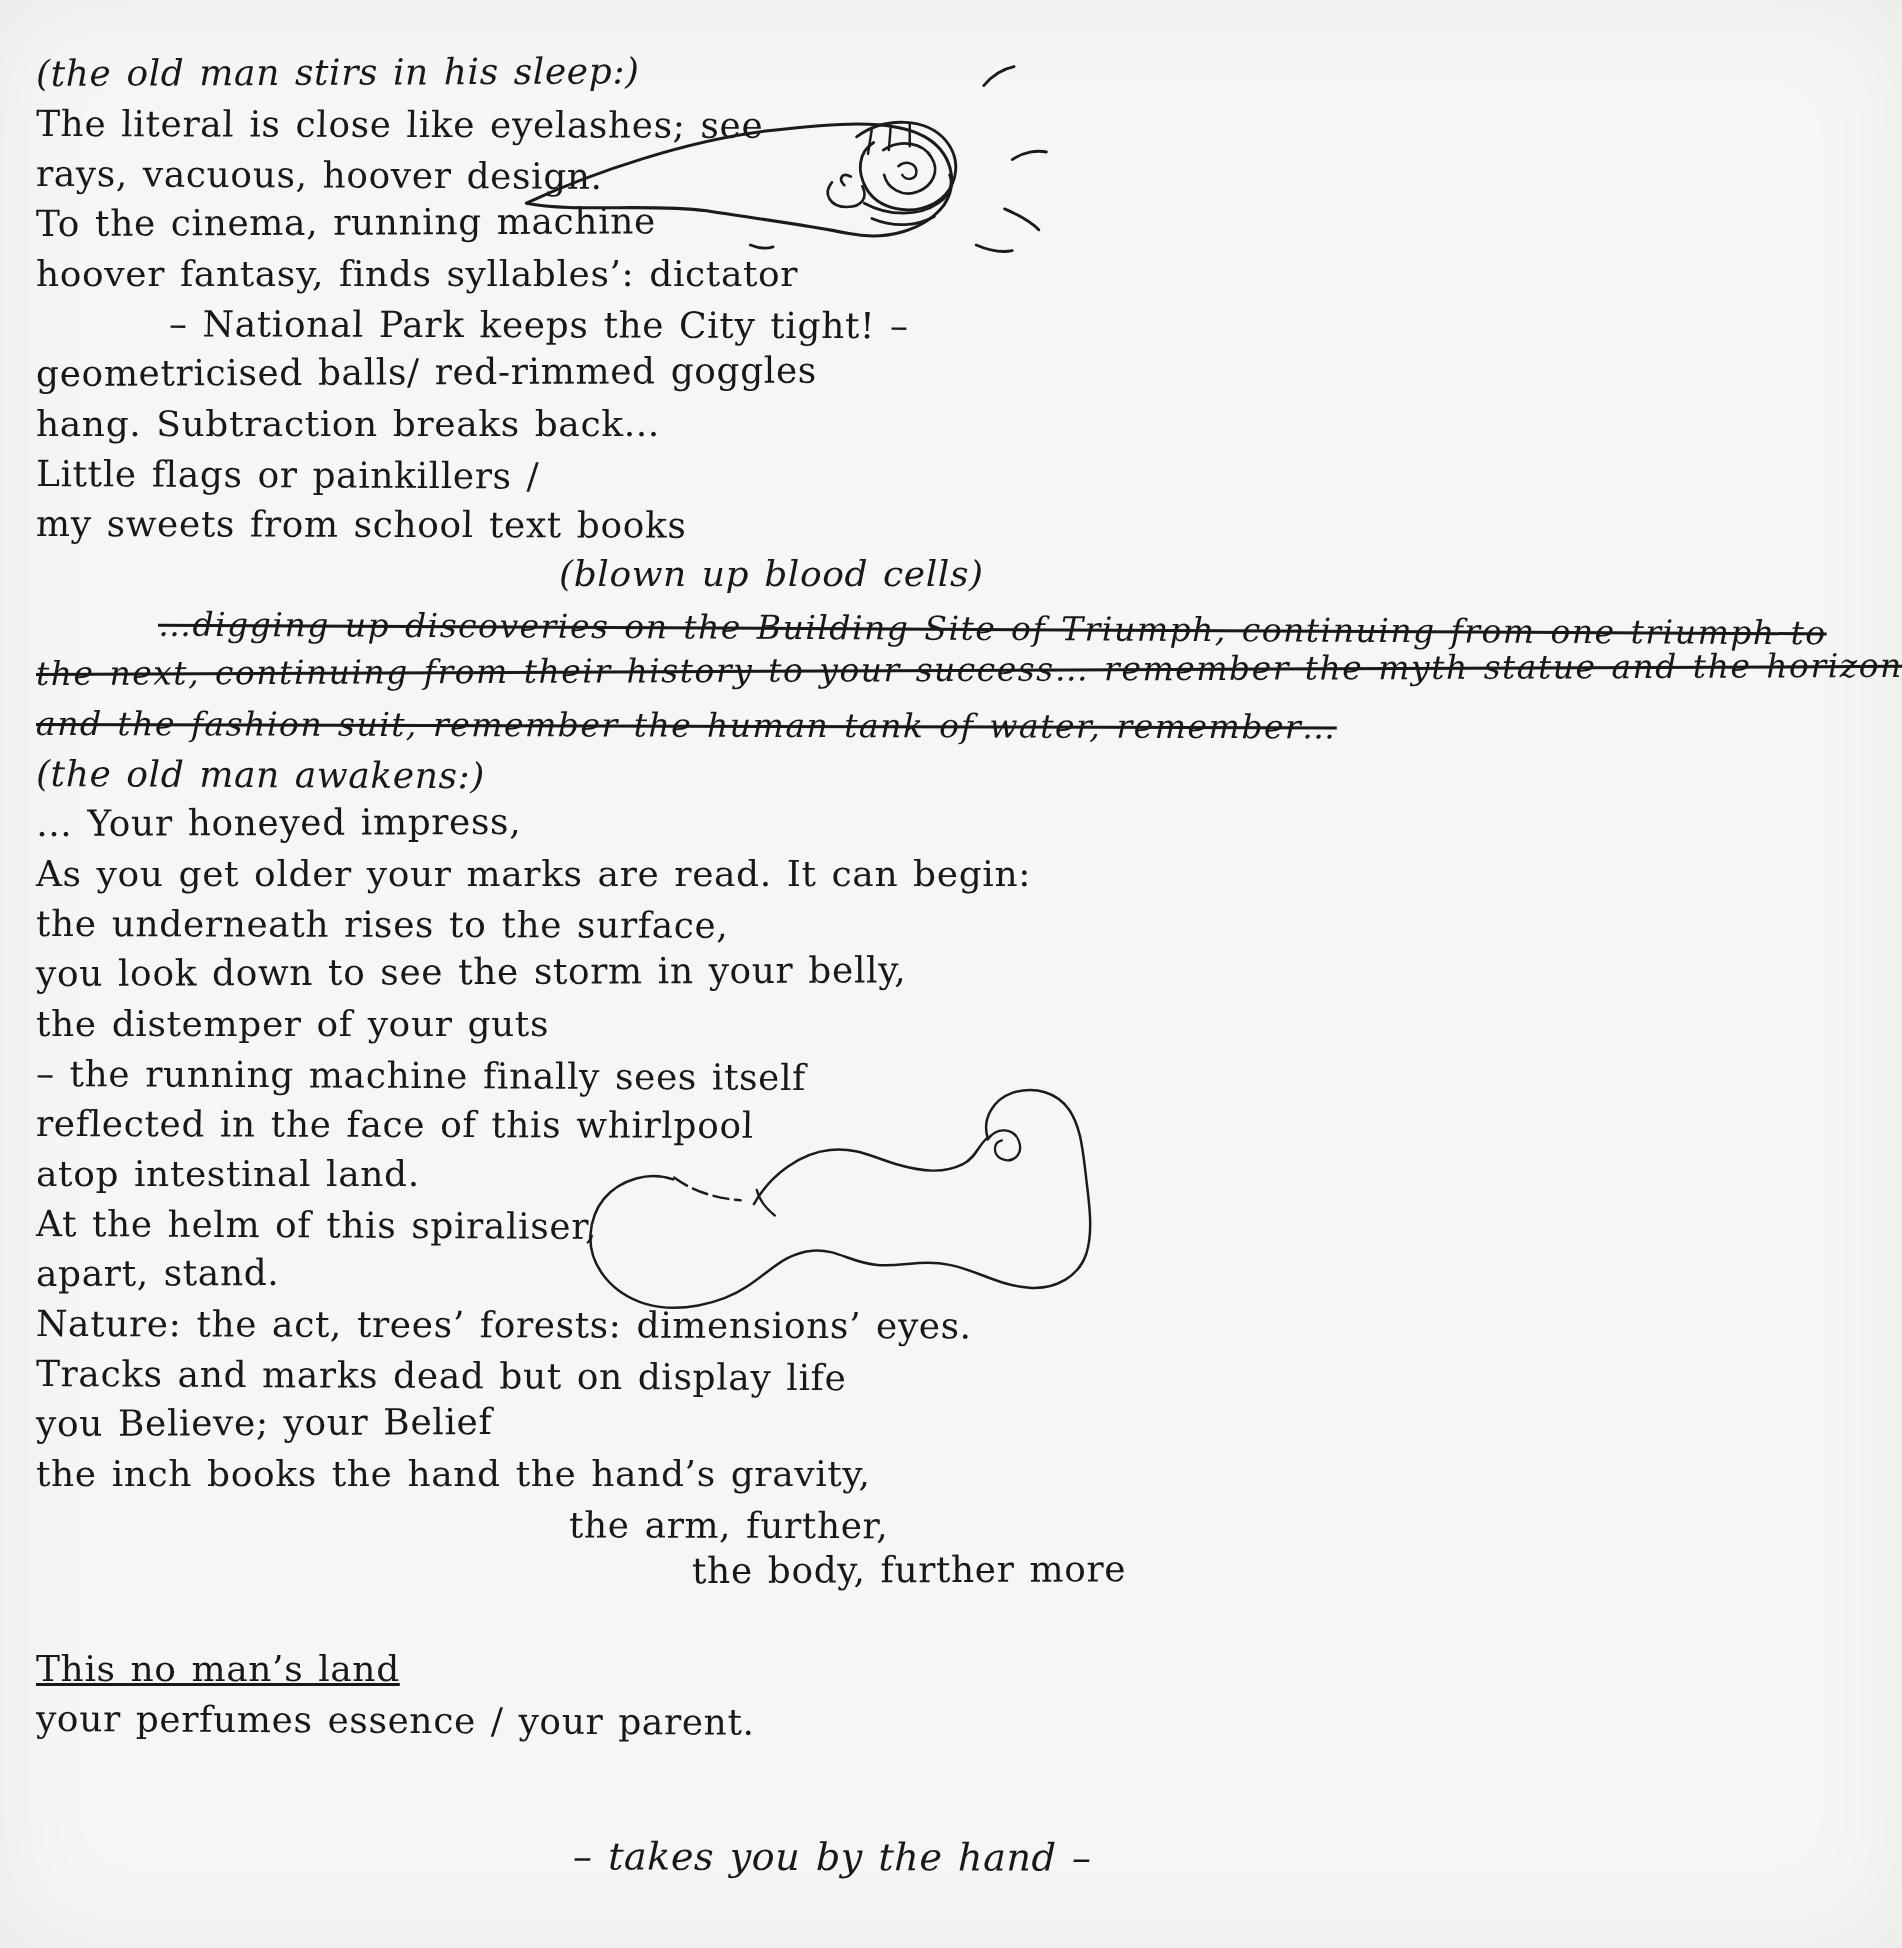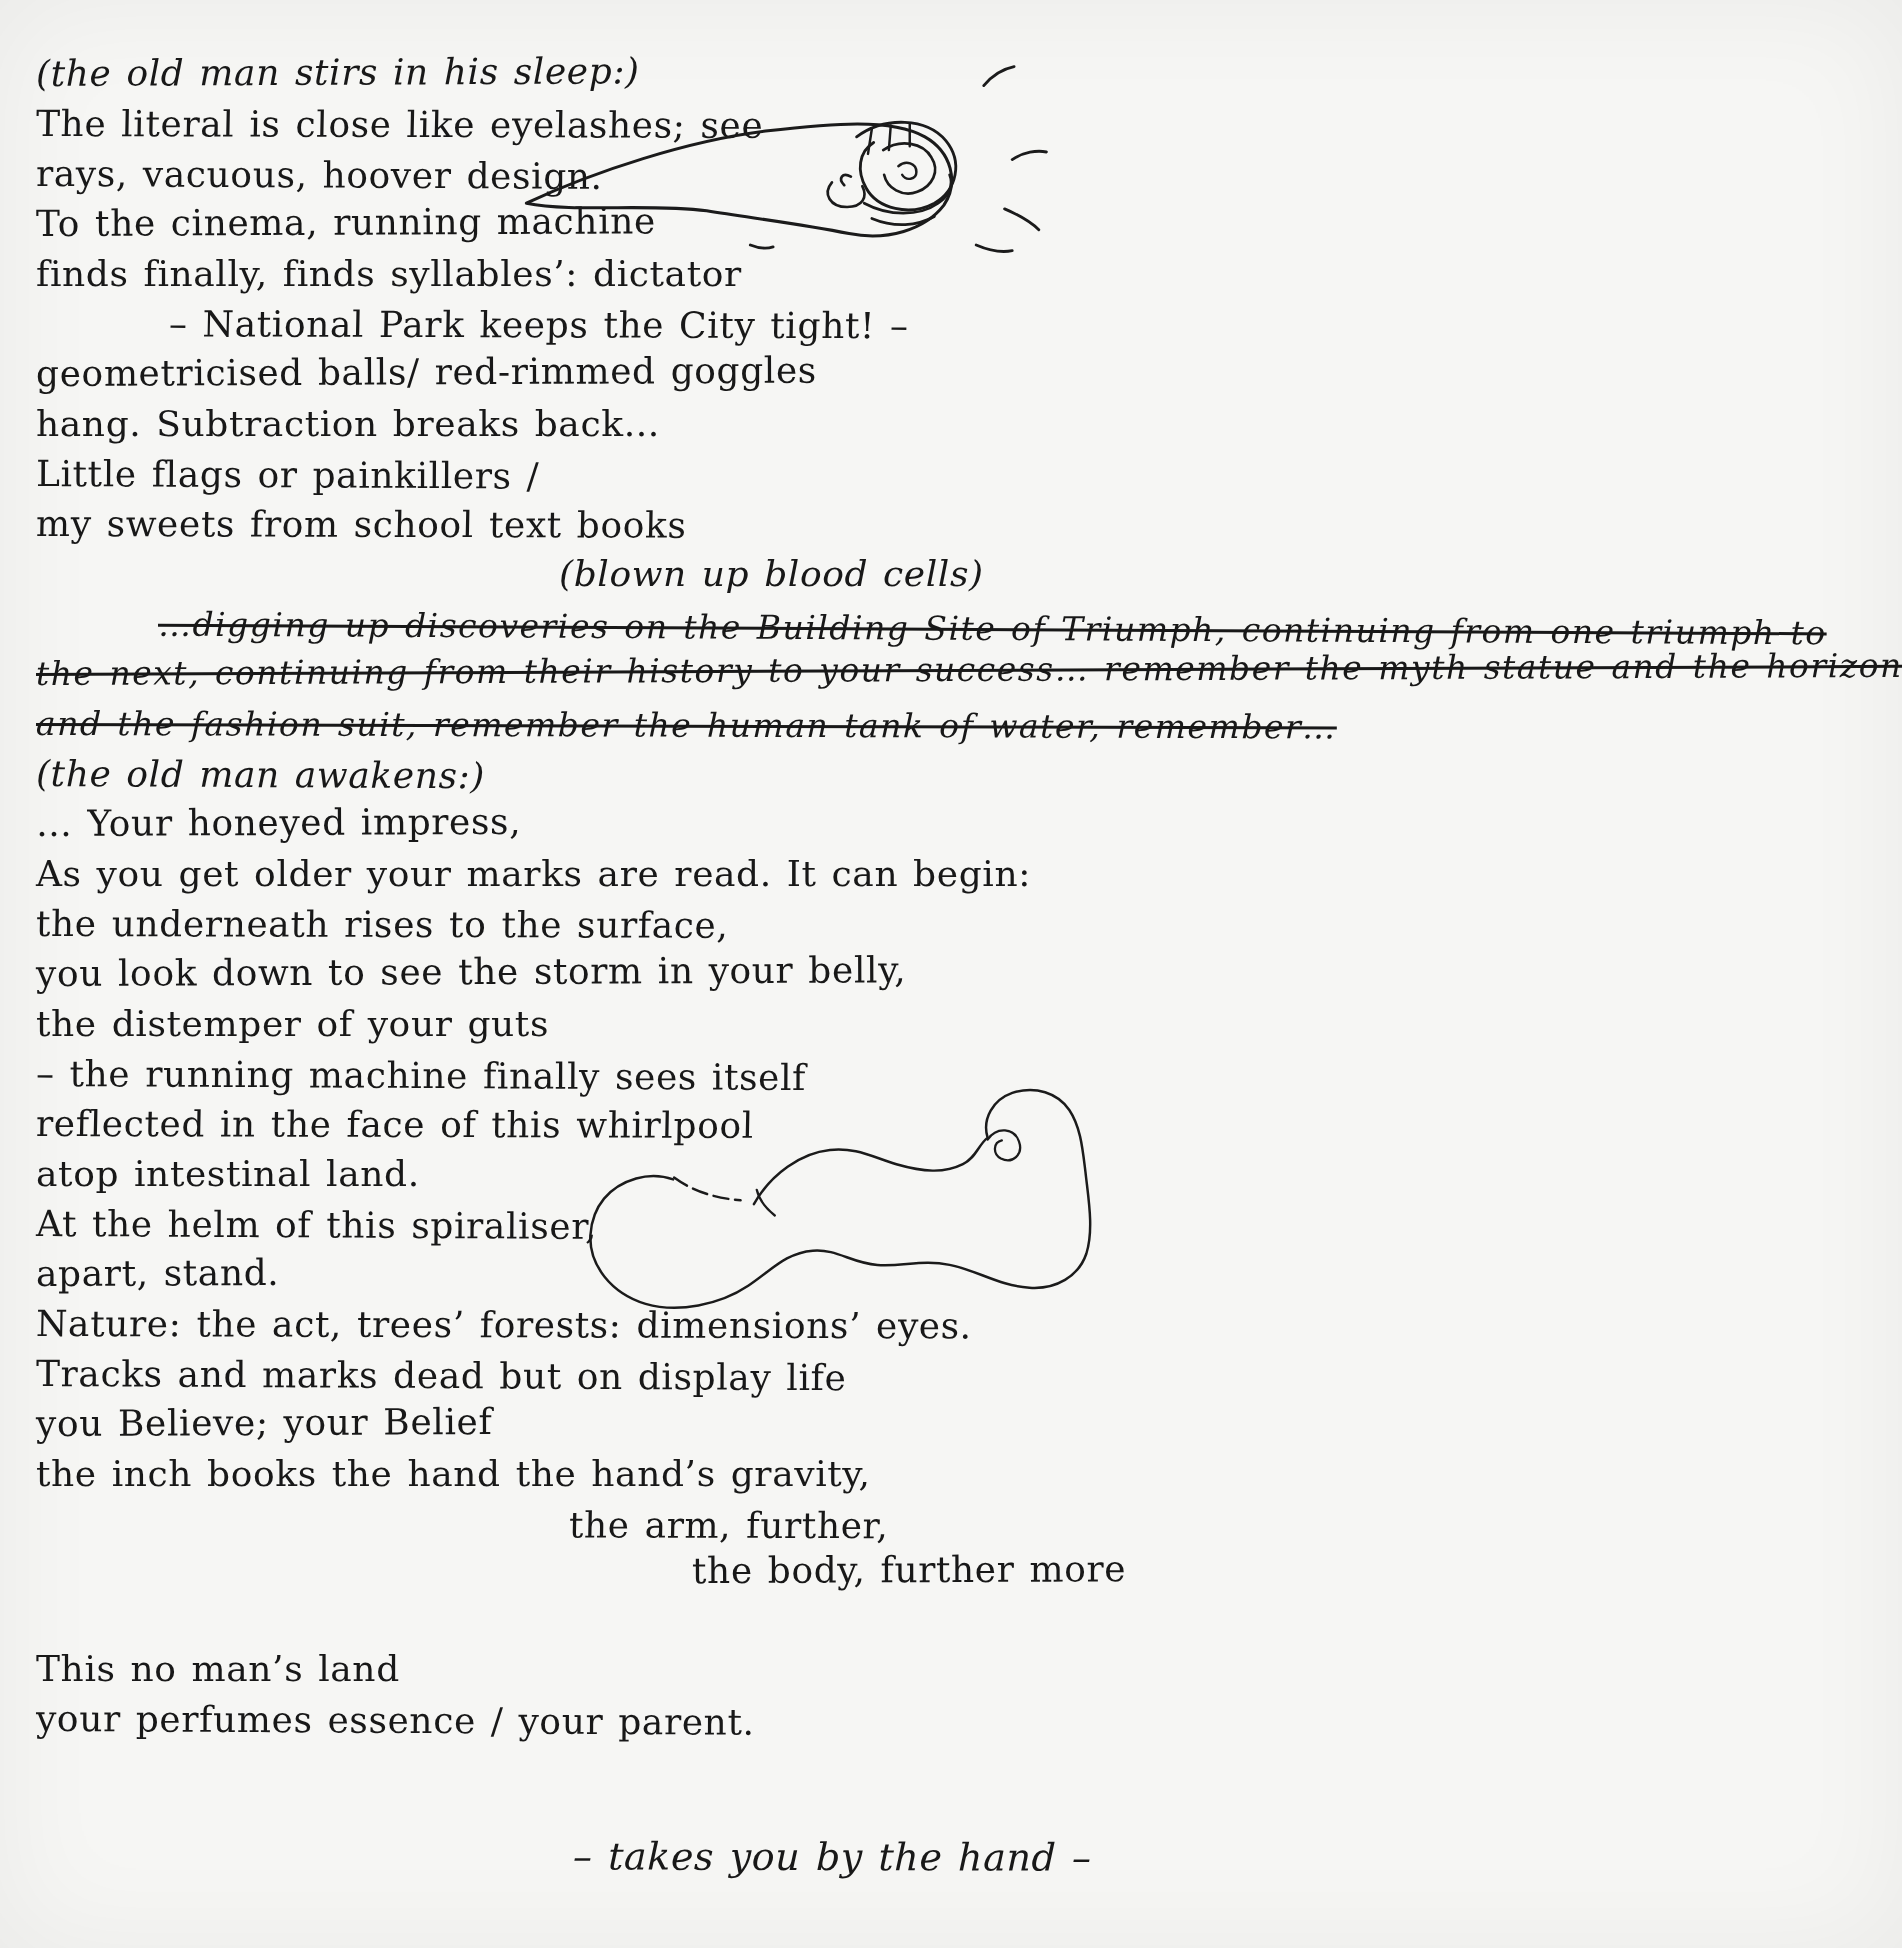--- a/index.html
+++ b/index.html
@@ -35,35 +35,35 @@
     font-size:33px;
     letter-spacing:1.5px;
     text-decoration:line-through;
     text-decoration-thickness:3.3px;
   }
   .ind-nat{padding-left:133px;}
   .ind-blown{padding-left:523px;font-style:italic;}
   .ind-strike1{padding-left:122px;}
   .ind-arm{padding-left:533px;}
   .ind-body{padding-left:656px;}
-  .gap-this{margin-top:45px;}
+  .gap-this{margin-top:45px;text-decoration:underline;}
   .final-line{margin-top:86px;padding-left:537px;font-size:38px;}
   .doodle{position:absolute;pointer-events:none;}
   .doodle path{fill:none;stroke:#1b1b1b;stroke-linecap:round;stroke-linejoin:round;}
 </style>
 </head>
 <body>
 
 <div class="page">
 
   <div class="line italic">(the old man stirs in his sleep:)</div>
   <div class="line">The literal is close like eyelashes; see</div>
   <div class="line">rays, vacuous, hoover design.</div>
   <div class="line">To the cinema, running machine</div>
-  <div class="line">finds finally, finds syllables’: dictator</div>
+  <div class="line">hoover fantasy, finds syllables’: dictator</div>
   <div class="line ind-nat">– National Park keeps the City tight! –</div>
   <div class="line">geometricised balls/ red-rimmed goggles</div>
   <div class="line">hang. Subtraction breaks back…</div>
   <div class="line">Little flags or painkillers /</div>
   <div class="line">my sweets from school text books</div>
   <div class="line ind-blown">(blown up blood cells)</div>
   <div class="line strike ind-strike1">…digging up discoveries on the Building Site of Triumph, continuing from one triumph to</div>
   <div class="line strike">the next, continuing from their history to your success…  remember the myth statue and the horizon</div>
   <div class="line strike">and the fashion suit, remember the human tank of water, remember…</div>
   <div class="line italic">(the old man awakens:)</div>

